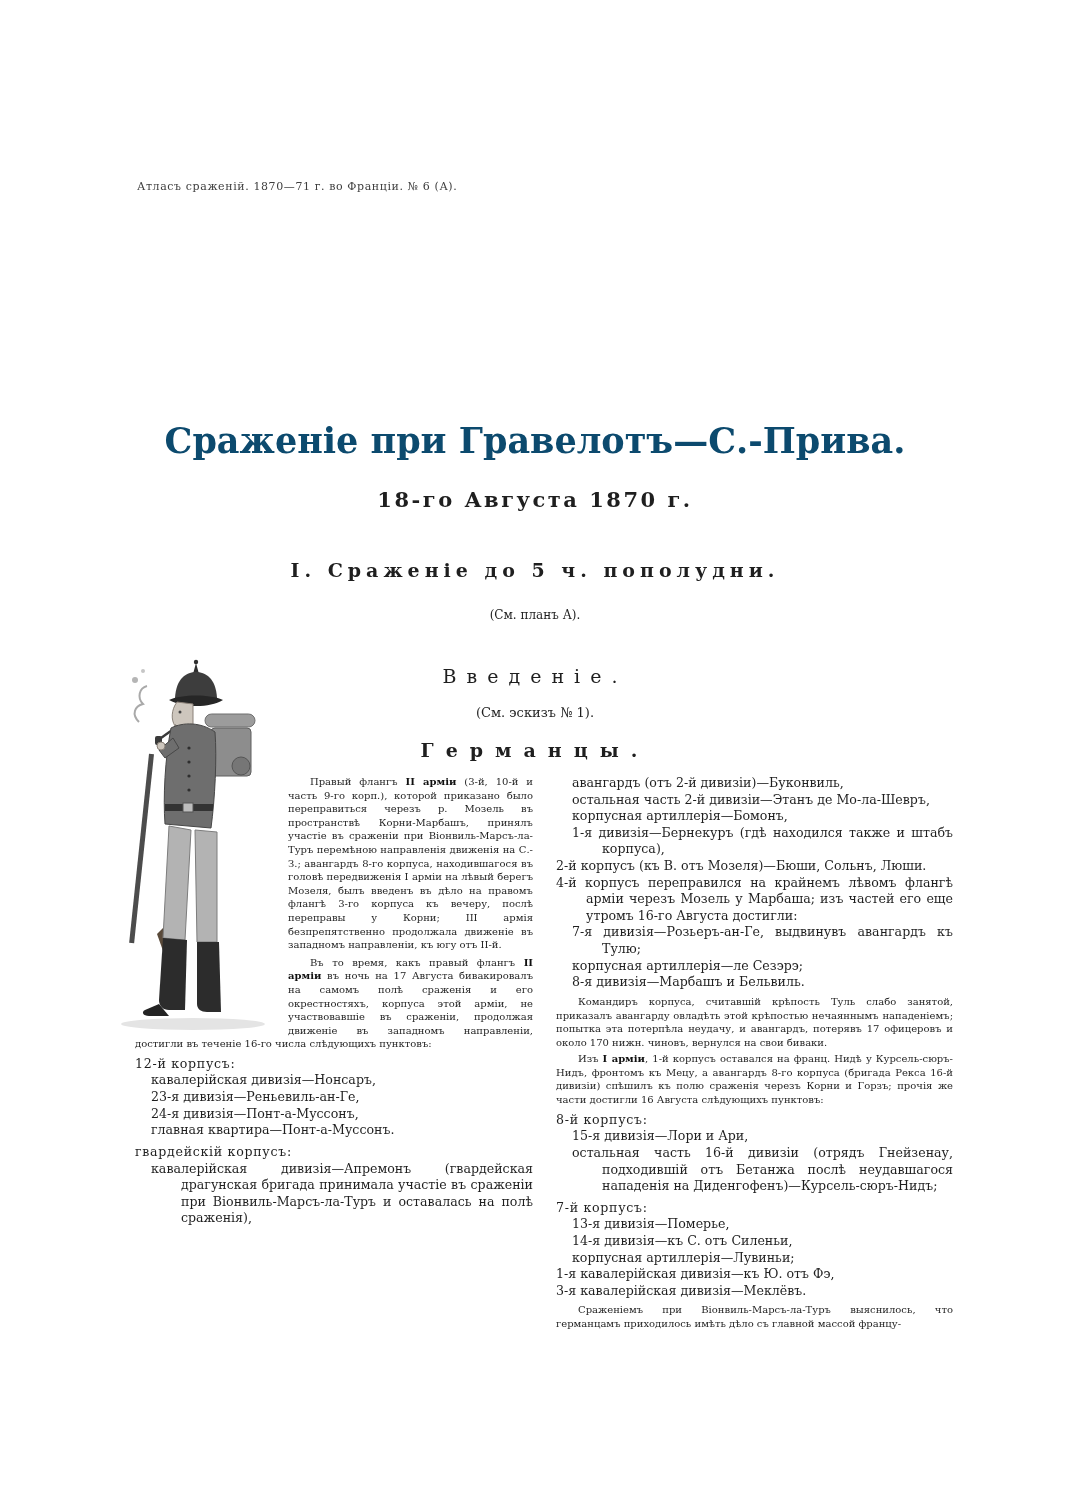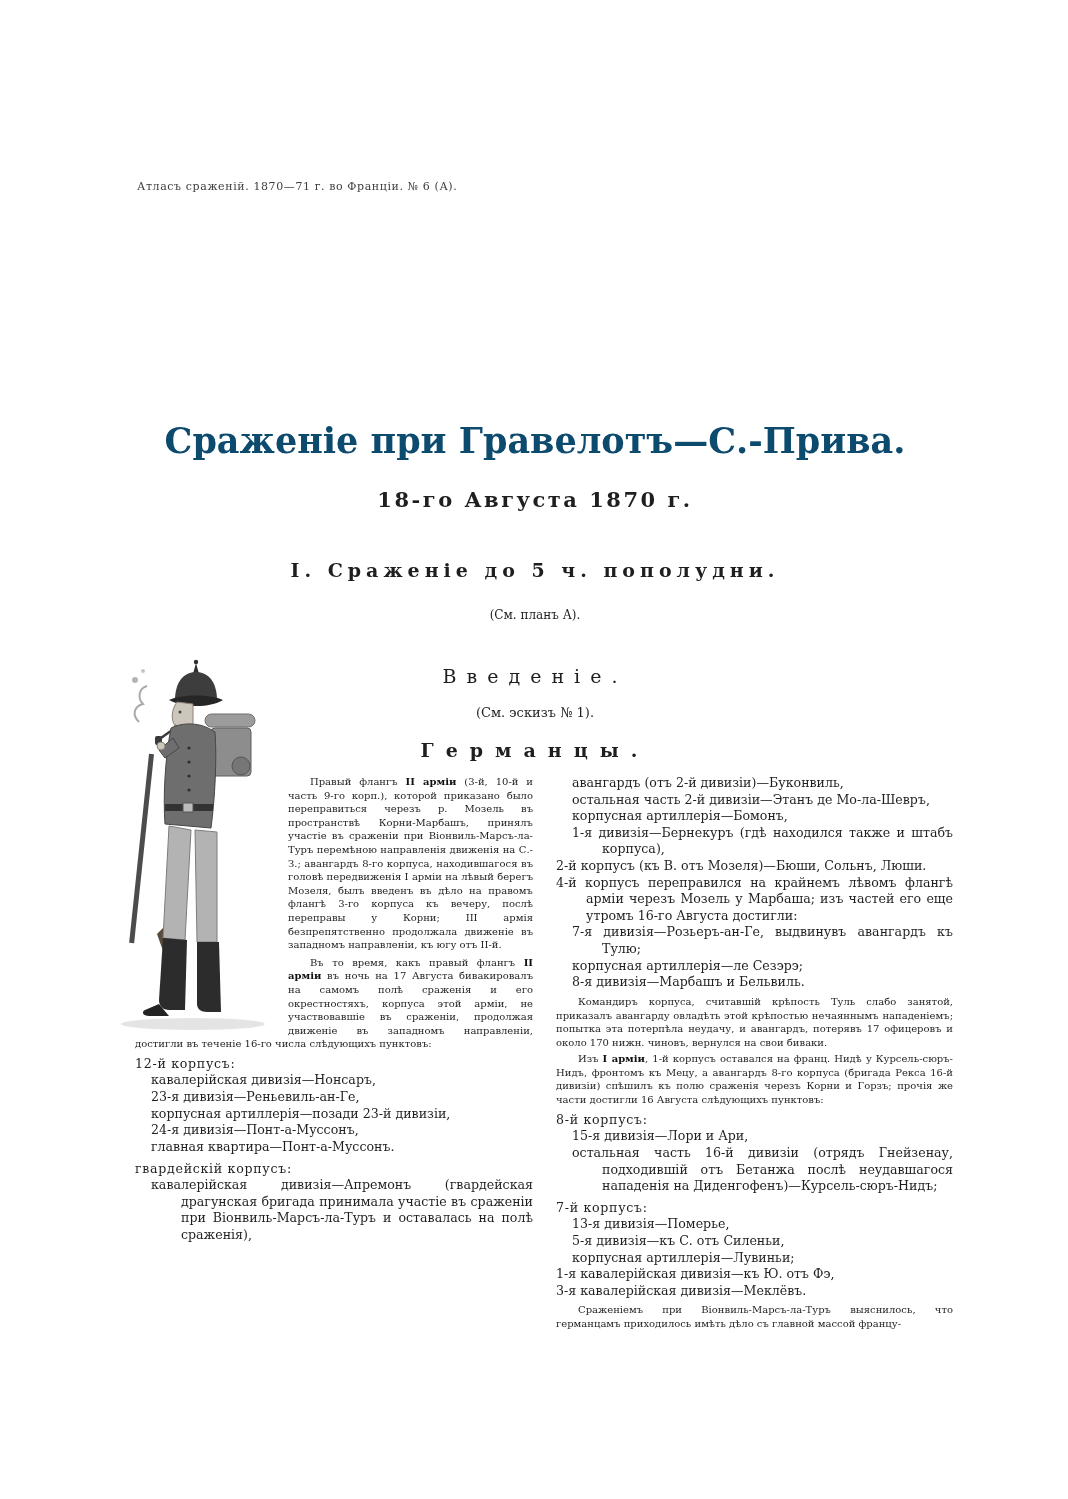--- a/index.html
+++ b/index.html
@@ -86,21 +86,20 @@
 </div>
 
 <div class="col left-col">
   <div class="img-spacer"></div>
   <p class="p"><span>Правый флангъ </span><b>II арміи</b><span> (3-й, 10-й и часть 9-го корп.), которой приказано было переправиться черезъ р. Мозель въ пространствѣ Корни-Марбашъ, принялъ участіе въ сраженіи при Віонвиль-Марсъ-ла-Туръ перемѣною направленія движенія на С.-З.; авангардъ 8-го корпуса, находившагося въ головѣ передвиженія I арміи на лѣвый берегъ Мозеля, былъ введенъ въ дѣло на правомъ флангѣ 3-го корпуса къ вечеру, послѣ переправы у Корни; III армія безпрепятственно продолжала движеніе въ западномъ направленіи, къ югу отъ II-й.</span></p>
   <p class="p mt"><span>Въ то время, какъ правый флангъ </span><b>II арміи</b><span> въ ночь на 17 Августа бивакировалъ на самомъ полѣ сраженія и его окрестностяхъ, корпуса этой арміи, не участвовавшіе въ сраженіи, продолжая движеніе въ западномъ направленіи, достигли въ теченіе 16-го числа слѣдующихъ пунктовъ:</span></p>
 
   <div class="list-title">12-й корпусъ:</div>
   <div class="item">кавалерійская дивизія—Нонсаръ,</div>
   <div class="item">23-я дивизія—Реньевиль-ан-Ге,</div>
-  <div class="item">корпусная артиллерія—позади 23-й дивизіи,</div>
   <div class="item">24-я дивизія—Понт-а-Муссонъ,</div>
   <div class="item">главная квартира—Понт-а-Муссонъ.</div>
 
   <div class="list-title">гвардейскій корпусъ:</div>
   <div class="item">кавалерійская дивизія—Апремонъ (гвардейская драгунская бригада принимала участіе въ сраженіи при Віонвиль-Марсъ-ла-Туръ и оставалась на полѣ сраженія),</div>
 </div>
 
 <div class="col right-col">
   <div class="item">авангардъ (отъ 2-й дивизіи)—Буконвиль,</div>
   <div class="item">остальная часть 2-й дивизіи—Этанъ де Мо-ла-Шевръ,</div>
@@ -115,20 +114,20 @@
 
   <p class="p mt">Командиръ корпуса, считавшій крѣпость Туль слабо занятой, приказалъ авангарду овладѣть этой крѣпостью нечаяннымъ нападеніемъ; попытка эта потерпѣла неудачу, и авангардъ, потерявъ 17 офицеровъ и около 170 нижн. чиновъ, вернулся на свои биваки.</p>
   <p class="p"><span>Изъ </span><b>I арміи</b><span>, 1-й корпусъ оставался на франц. Нидѣ у Курсель-сюръ-Нидъ, фронтомъ къ Мецу, а авангардъ 8-го корпуса (бригада Рекса 16-й дивизіи) спѣшилъ къ полю сраженія черезъ Корни и Горзъ; прочія же части достигли 16 Августа слѣдующихъ пунктовъ:</span></p>
 
   <div class="list-title">8-й корпусъ:</div>
   <div class="item">15-я дивизія—Лори и Ари,</div>
   <div class="item">остальная часть 16-й дивизіи (отрядъ Гнейзенау, подходившій отъ Бетанжа послѣ неудавшагося нападенія на Диденгофенъ)—Курсель-сюръ-Нидъ;</div>
 
   <div class="list-title">7-й корпусъ:</div>
   <div class="item">13-я дивизія—Померье,</div>
-  <div class="item">5-я дивизія—къ С. отъ Силеньи,</div>
+  <div class="item">14-я дивизія—къ С. отъ Силеньи,</div>
   <div class="item">корпусная артиллерія—Лувиньи;</div>
 
   <div class="entry">1-я кавалерійская дивизія—къ Ю. отъ Фэ,</div>
   <div class="entry">3-я кавалерійская дивизія—Меклёвъ.</div>
 
   <p class="p mt">Сраженіемъ при Віонвиль-Марсъ-ла-Туръ выяснилось, что германцамъ приходилось имѣть дѣло съ главной массой францу-</p>
 </div>
 
 </body></html>

